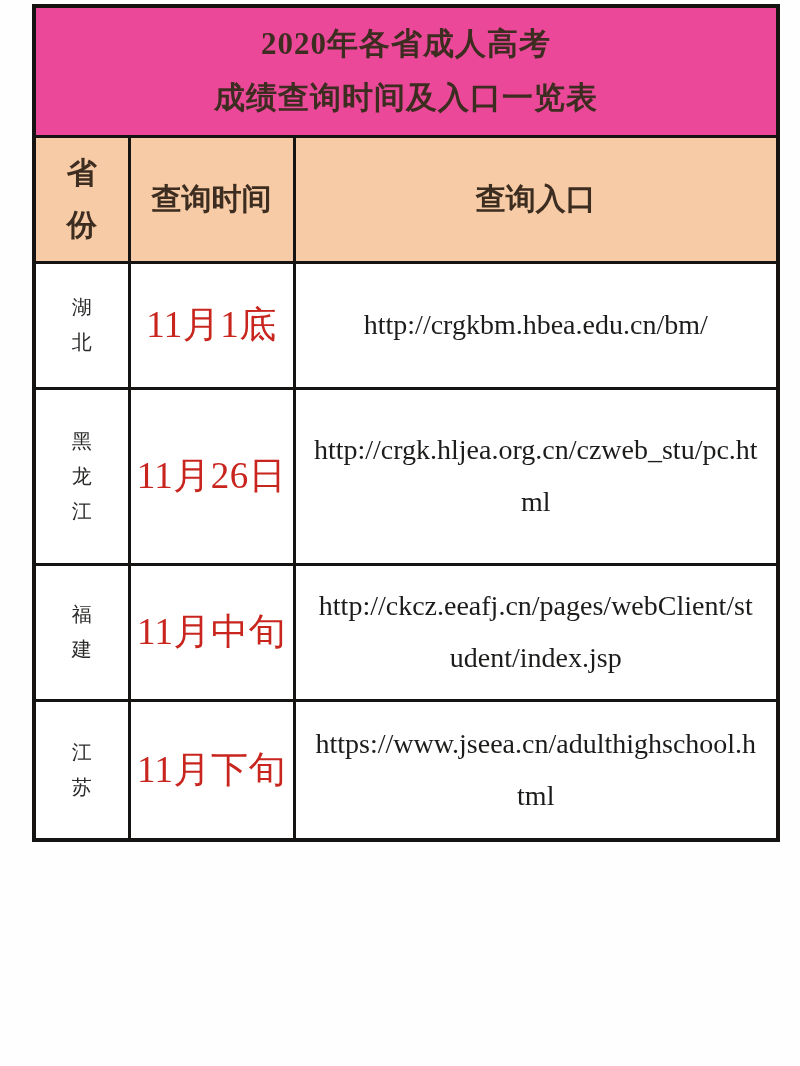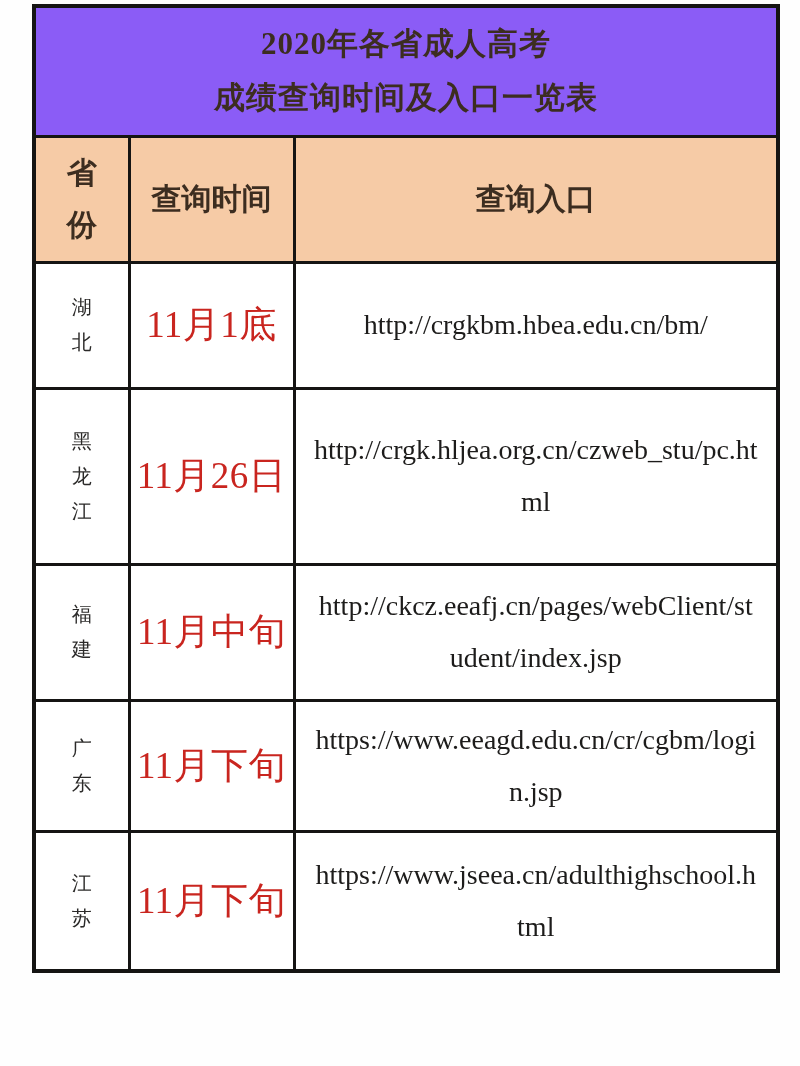--- a/index.html
+++ b/index.html
@@ -30,21 +30,21 @@
   }
 
   
   col.c-province { width: 95px; }
   col.c-time     { width: 165px; }
   col.c-url      { width: 484px; }
 
   
   td.title-cell {
     height: 130px;
-    background: #8b5cf6;
+    background: #ec4899;
     color: #3c2d20;
     font-weight: bold;
     font-size: 31px;
     line-height: 54px;
     font-family: "Liberation Serif", "Liberation Sans", sans-serif;
     letter-spacing: 1px;
   }
 
   
   tr.header-row td {
@@ -85,21 +85,21 @@
     font-family: "Liberation Serif", "Liberation Sans", serif;
     letter-spacing: 0.5px;
   }
 
   td.url-cell {
     font-family: "Liberation Serif", "DejaVu Serif", serif;
     font-size: 28px;
     color: #1d1c1b;
     line-height: 52px;
     word-break: break-all;
-    padding: 12px 18px;
+    padding: 4px 18px;
   }
 </style>
 </head>
 <body>
 
 <div class="page">
   <table class="score-table">
     <colgroup>
       <col class="c-province">
       <col class="c-time">
@@ -140,27 +140,20 @@
     </tr>
 
     <tr class="body-row row-fujian">
       <td class="province-cell">
         <span class="vert-text">福建</span>
       </td>
       <td class="time-cell">11月中旬</td>
       <td class="url-cell">http://ckcz.eeafj.cn/pages/webClient/student/index.jsp</td>
     </tr>
 
-    <tr class="body-row row-guangdong">
-      <td class="province-cell">
-        <span class="vert-text">广东</span>
-      </td>
-      <td class="time-cell">11月下旬</td>
-      <td class="url-cell">https://www.eeagd.edu.cn/cr/cgbm/login.jsp</td>
-    </tr>
 
     <tr class="body-row row-jiangsu">
       <td class="province-cell">
         <span class="vert-text">江苏</span>
       </td>
       <td class="time-cell">11月下旬</td>
       <td class="url-cell">https://www.jseea.cn/adulthighschool.html</td>
     </tr>
   </tbody>
     </table>

